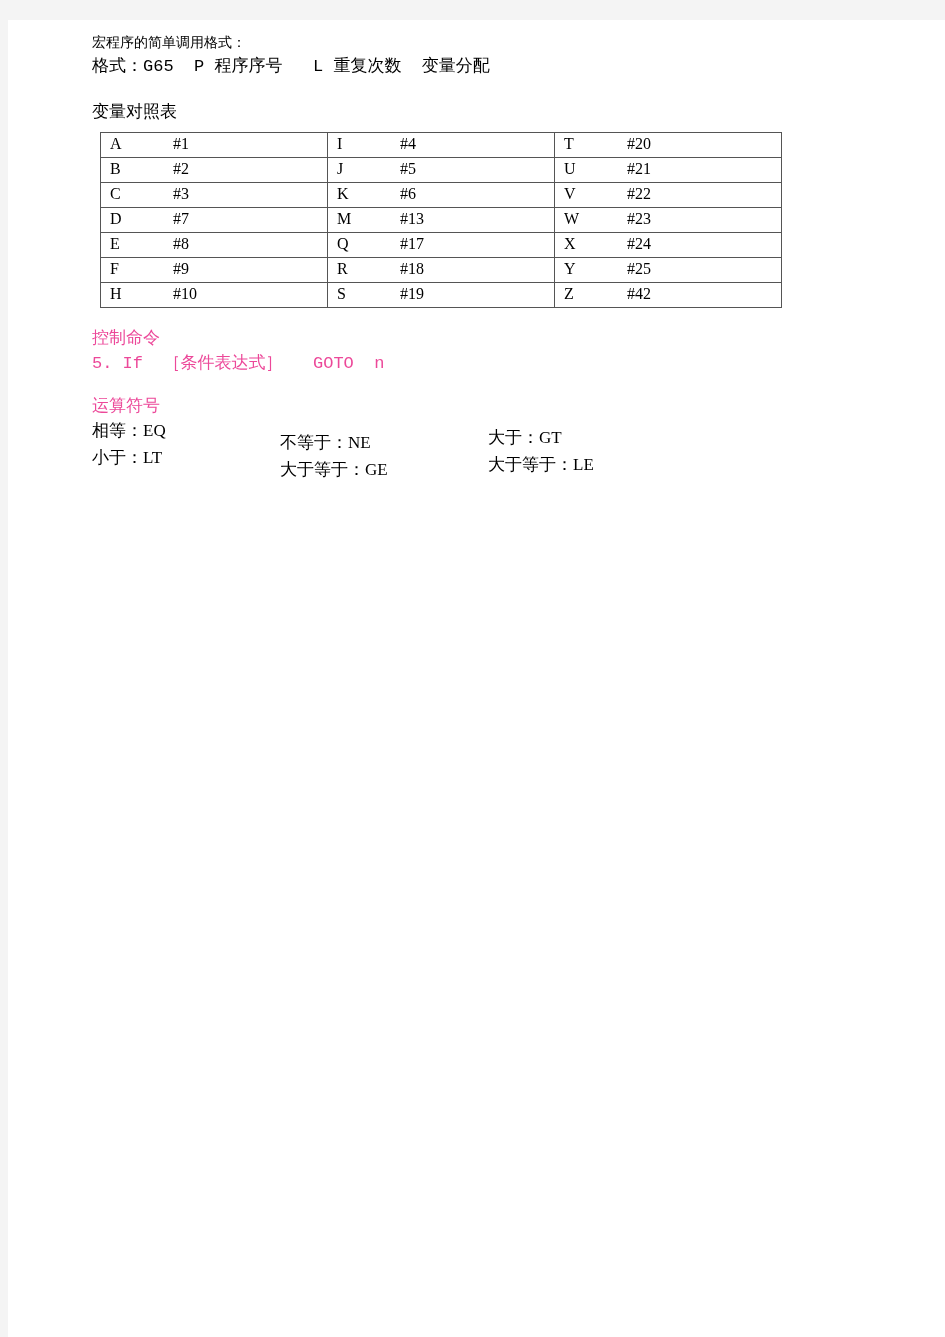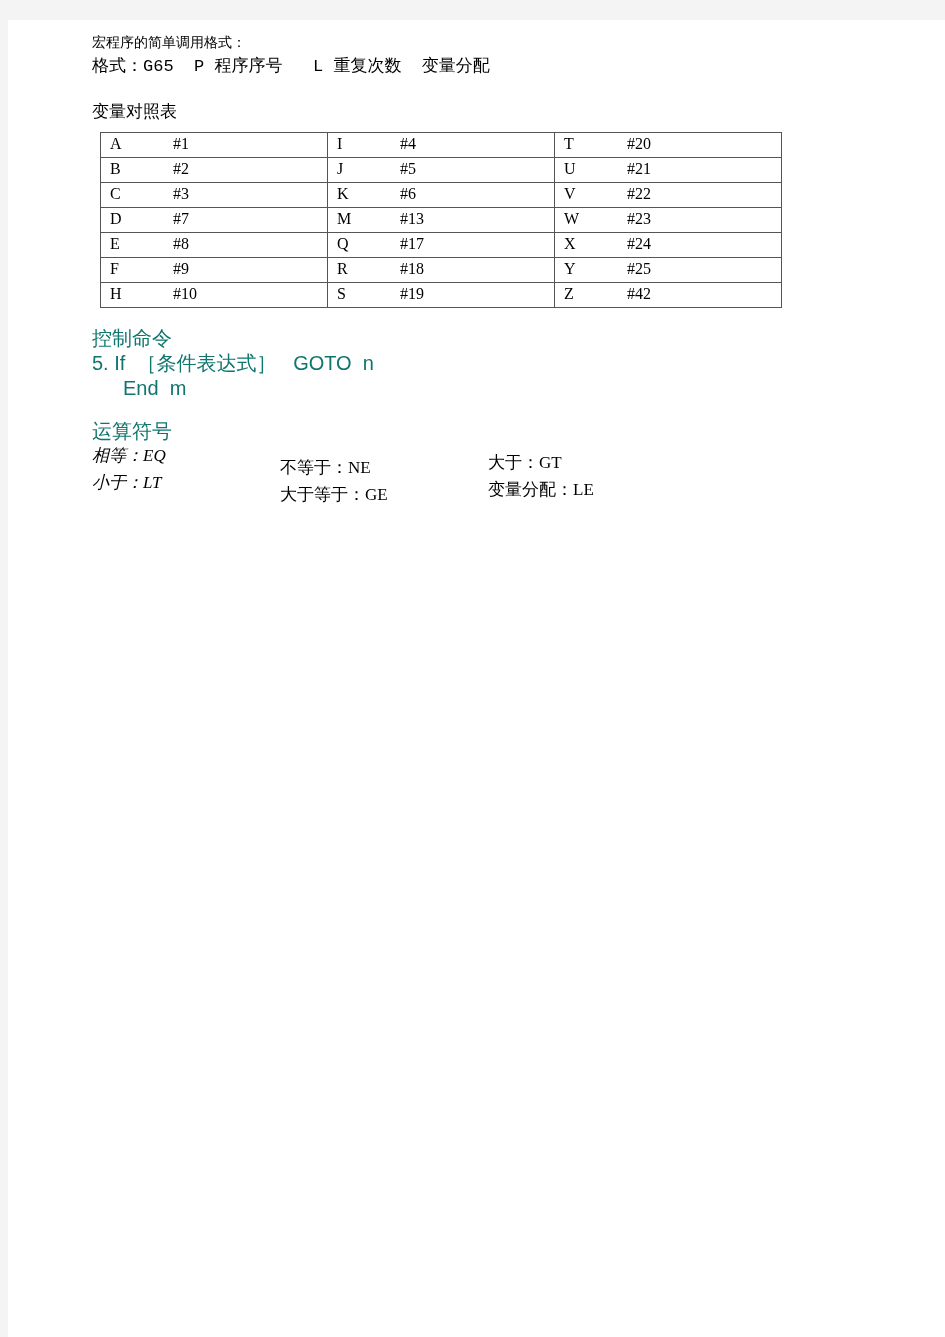--- a/index.html
+++ b/index.html
@@ -79,39 +79,39 @@
     position: absolute;
     left: 72px;
     top: 2px;
   }
 
   
   .block {
     margin-top: 18px;
   }
   .ctl-line {
-    font-family: Liberation Sans, sans-serif;
-    font-size: 20px;
+    font-family: Liberation Mono, monospace;
+    font-size: 17px;
     line-height: 25px;
-    color: #0f766e;
+    color: #ec4899;
     white-space: pre;
   }
   .ctl-indent {
     padding-left: 31px;
   }
 
   .op-row {
     position: relative;
     height: 27px;
     font-family: "Liberation Serif", "DejaVu Serif", serif;
     font-size: 17px;
     color: #000;
     white-space: pre;
   }
-  .op-c1 { position: absolute; left: 0px;   top: 0; font-style: italic; }
+  .op-c1 { position: absolute; left: 0px;   top: 0; }
   .op-c2 { position: absolute; left: 188px; top: 12px; }
   .op-c3 { position: absolute; left: 396px; top: 7px; }
 </style>
 </head>
 <body>
 
 <div class="page">
   <div class="content">
 
     <div class="line-sans">宏程序的简单调用格式：</div>
@@ -262,31 +262,30 @@
                 <span class="cval">#42</span>
               </span>
             </td>
         </tr>
       </tbody>
     </table>
 
     <div class="block">
       <div class="ctl-line">控制命令</div>
       <div class="ctl-line">5. If  ［条件表达式］   GOTO  n</div>
-      <div class="ctl-line ctl-indent">End  m</div>
     </div>
 
     <div class="block" style="">
       <div class="ctl-line">运算符号</div>
       <div class="op-row">
         <span class="op-c1">相等：EQ</span>
         <span class="op-c2">不等于：NE</span>
         <span class="op-c3">大于：GT</span>
       </div>
       <div class="op-row">
         <span class="op-c1">小于：LT</span>
         <span class="op-c2">大于等于：GE</span>
-        <span class="op-c3">变量分配：LE</span>
+        <span class="op-c3">大于等于：LE</span>
       </div>
     </div>
 
   </div>
 </div>
 
 </body></html>

